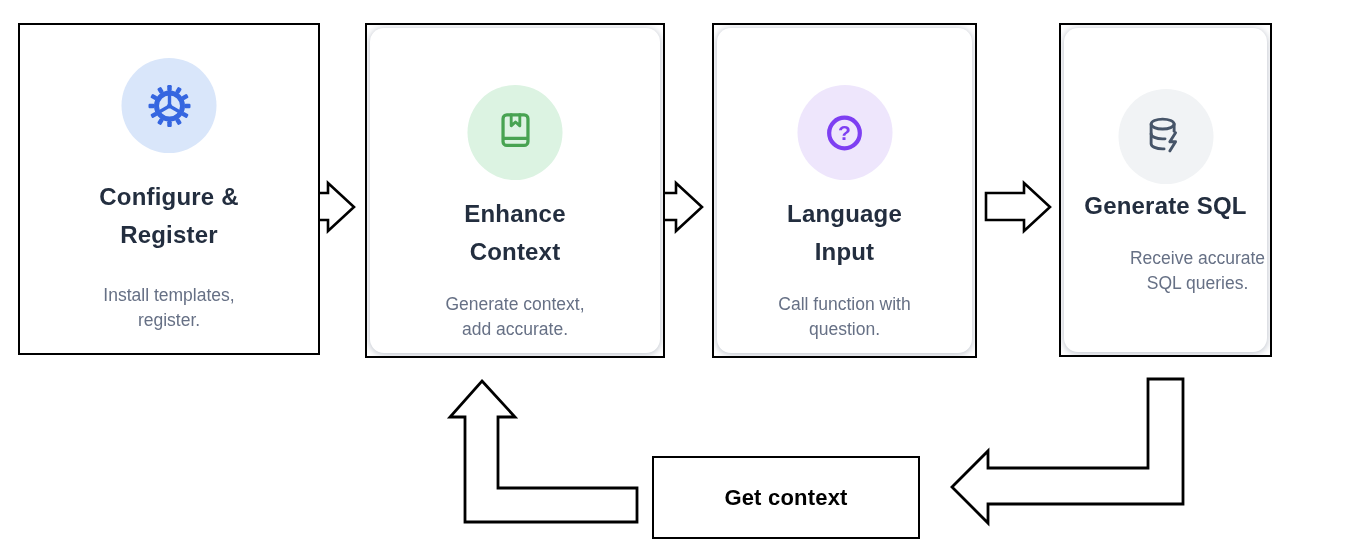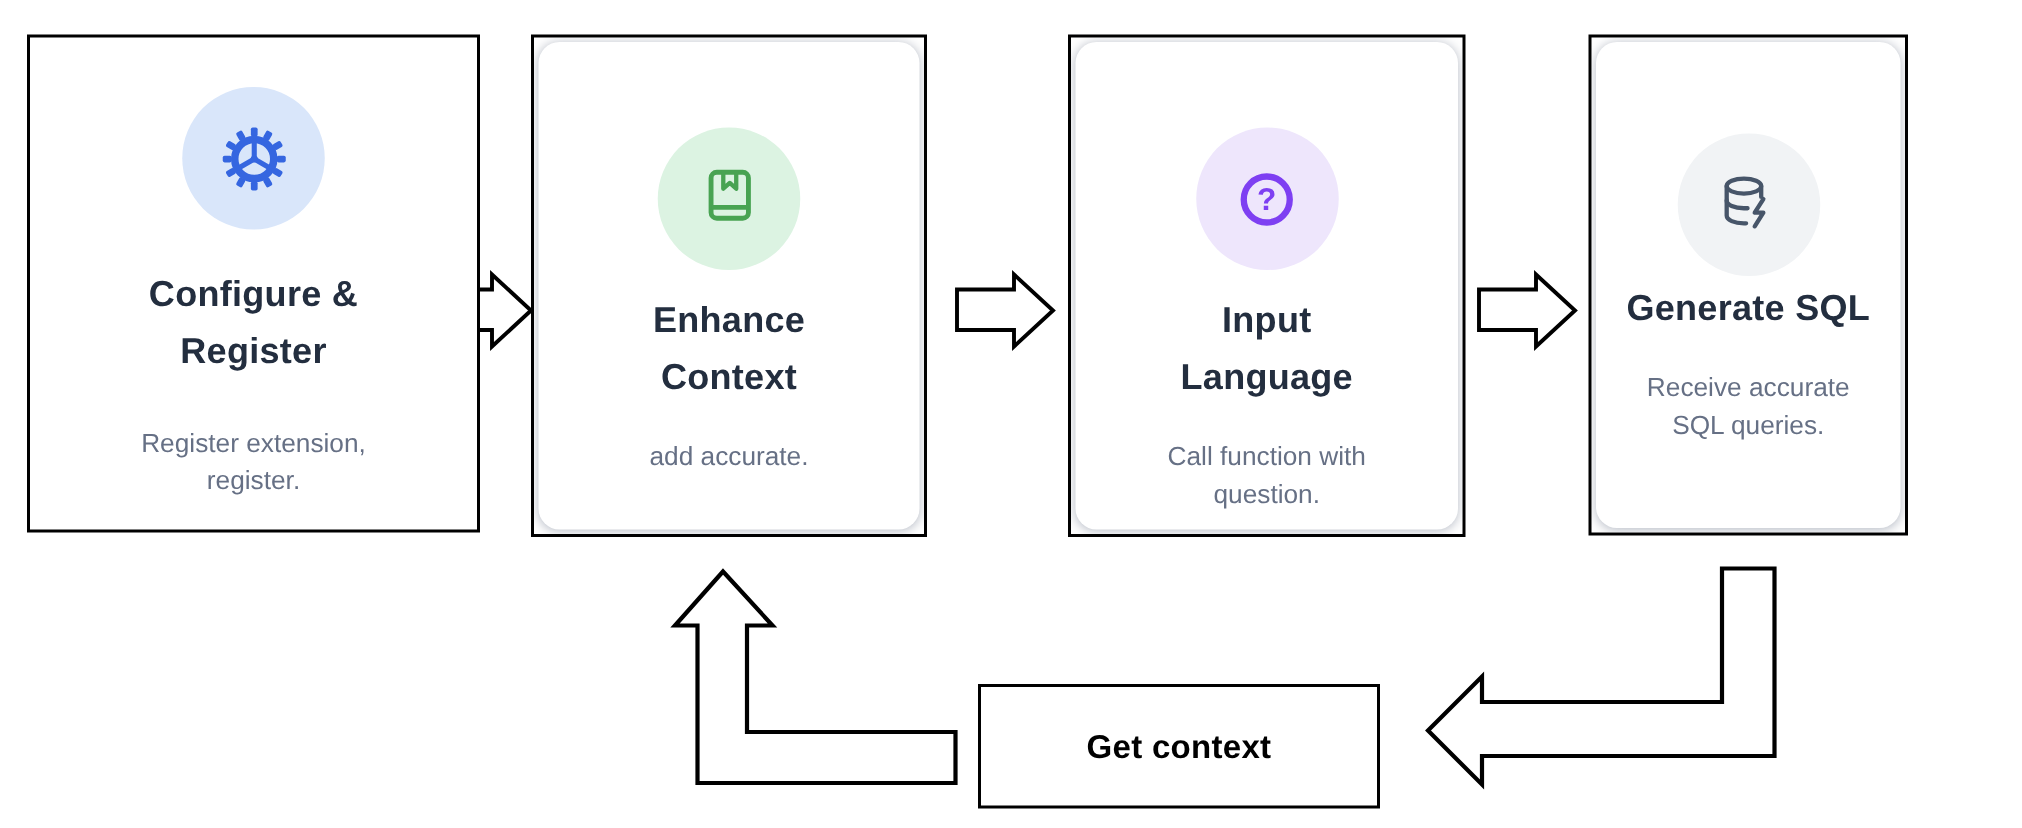--- a/index.html
+++ b/index.html
@@ -6,21 +6,21 @@
   .stage{
     position:relative;width:1348px;height:552px;background:#ffffff;
     font-family:"Liberation Sans","DejaVu Sans",sans-serif;overflow:hidden;
   }
   .arrows-layer{position:absolute;left:0;top:0;width:1348px;height:552px;pointer-events:none;}
   .card{
     position:absolute;top:23px;height:334px;background:#ffffff;
     border:2px solid #000000;box-sizing:border-box;overflow:hidden;
   }
   .card-1{left:18px;width:302px;height:332px;}
-  .card-2{left:354px;width:264px;height:335px;}
+  .card-2{left:365px;width:300px;height:335px;}
   .card-3{left:712px;width:265px;height:335px;}
   .card-4{left:1059px;width:213px;height:334px;}
   .card-inner{
     position:absolute;left:3px;right:3px;top:3px;bottom:3px;background:#ffffff;
     border-radius:14px;box-shadow:0 1px 7px rgba(110,120,140,0.5);
   }
   .icon-circle{
     position:absolute;left:50%;transform:translateX(-50%);
     width:95px;height:95px;border-radius:50%;
     display:flex;align-items:center;justify-content:center;
@@ -33,21 +33,21 @@
     position:absolute;left:0;width:100%;margin:0;text-align:center;
     font-weight:700;font-size:24px;line-height:38px;color:#232e3f;
     letter-spacing:0.2px;
   }
   .title-top-1{top:153px;} .title-top-23{top:170px;} .title-top-4{top:162px;}
   .title-line{display:block;}
   .card-desc{
     position:absolute;left:0;width:100%;margin:0;text-align:center;
     font-size:17.5px;line-height:25px;color:#667085;
   }
-  .desc-top-1{top:258px;} .desc-top-23{top:267px;} .desc-top-4{top:221px;}
+  .desc-top-1{top:258px;} .desc-top-23{top:267px;} .desc-top-4{top:221px;margin-left:32px;}
   .desc-line{display:block;}
   .loop-label-box{
     position:absolute;left:652px;top:456px;width:268px;height:83px;
     background:#ffffff;border:2.5px solid #000000;box-sizing:border-box;
     display:flex;align-items:center;justify-content:center;
   }
   .loop-label-text{font-weight:700;font-size:22px;color:#000000;letter-spacing:0.2px;}
 </style>
 </head>
 <body>
@@ -91,54 +91,55 @@
           <line x1="24" y1="24" x2="24" y2="12" transform="rotate(120 24 24)"></line>
           <line x1="24" y1="24" x2="24" y2="12" transform="rotate(240 24 24)"></line>
         </g>
       </svg>
     </div>
     <h3 class="card-title title-top-1">
       <span class="title-line">Configure &amp;</span>
       <span class="title-line">Register</span>
     </h3>
     <p class="card-desc desc-top-1">
-      <span class="desc-line">Register extension,</span>
+      <span class="desc-line">Install templates,</span>
       <span class="desc-line">register.</span>
     </p>
   </div>
 
   <div class="card card-2">
     <div class="card-inner"></div>
     <div class="icon-circle icon-top-2">
       <svg width="46" height="46" viewBox="0 0 48 48">
         <rect x="11" y="5" width="26" height="32" rx="4" fill="none" stroke="#48a352" stroke-width="3.4"></rect>
         <path d="M19.5 5 V16.5 L24 12.5 L28.5 16.5 V5" fill="none" stroke="#48a352" stroke-width="3" stroke-linejoin="round" stroke-linecap="round"></path>
         <line x1="11" y1="29.5" x2="37" y2="29.5" stroke="#48a352" stroke-width="3.4"></line>
       </svg>
     </div>
     <h3 class="card-title title-top-23">
       <span class="title-line">Enhance</span>
       <span class="title-line">Context</span>
     </h3>
     <p class="card-desc desc-top-23">
+      <span class="desc-line">Generate context,</span>
       <span class="desc-line">add accurate.</span>
     </p>
   </div>
 
   <div class="card card-3">
     <div class="card-inner"></div>
     <div class="icon-circle icon-top-3">
       <svg width="46" height="46" viewBox="0 0 48 48">
         <circle cx="24" cy="24" r="16" fill="none" stroke="#7e3ff2" stroke-width="4.4"></circle>
         <text x="24" y="31.5" text-anchor="middle" font-family="Liberation Sans, DejaVu Sans, sans-serif" font-size="22" font-weight="bold" fill="#7e3ff2">?</text>
       </svg>
     </div>
     <h3 class="card-title title-top-23">
+      <span class="title-line">Language</span>
       <span class="title-line">Input</span>
-      <span class="title-line">Language</span>
     </h3>
     <p class="card-desc desc-top-23">
       <span class="desc-line">Call function with</span>
       <span class="desc-line">question.</span>
     </p>
   </div>
 
   <div class="card card-4">
     <div class="card-inner"></div>
     <div class="icon-circle icon-top-4">

